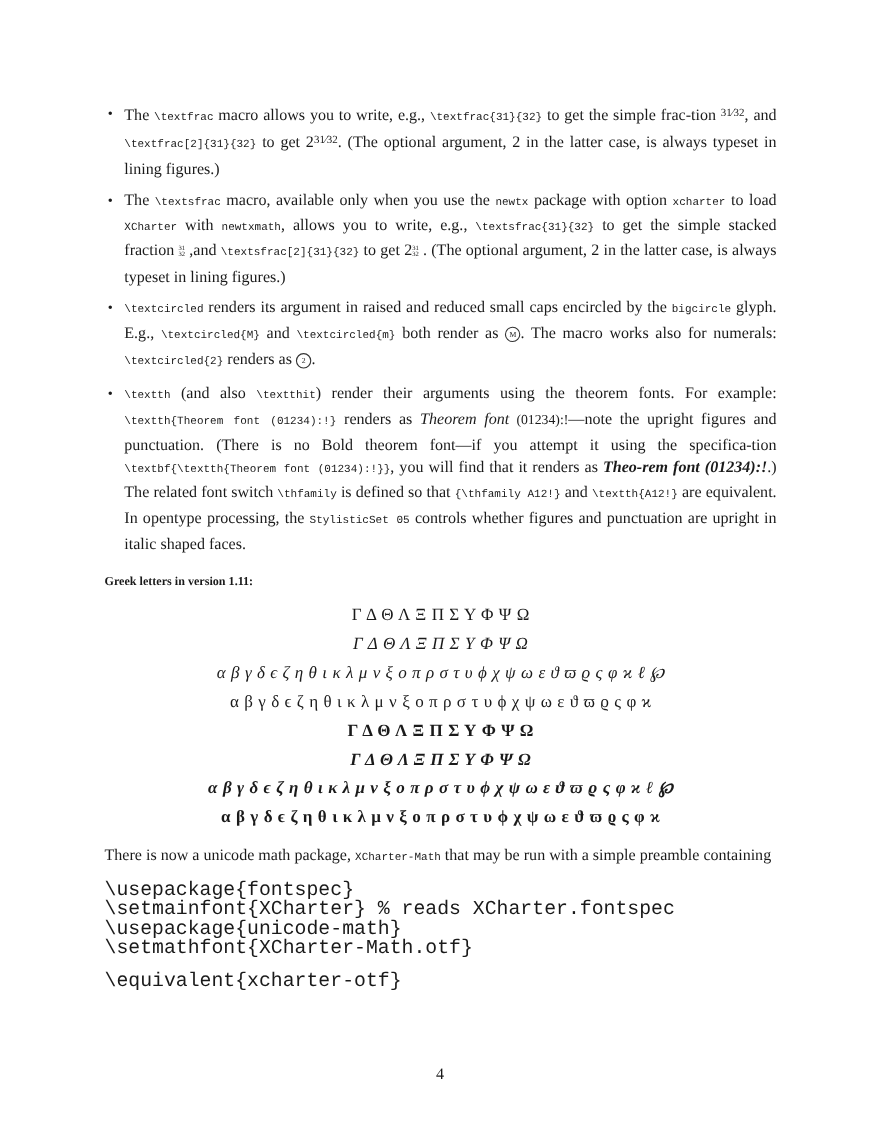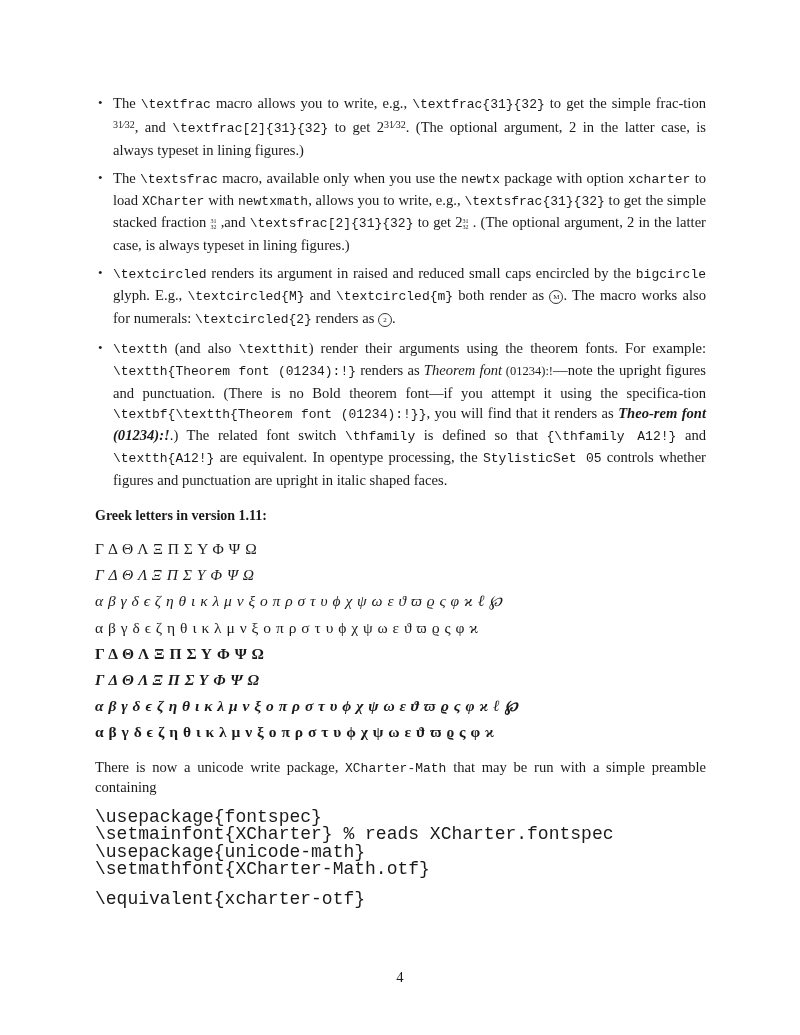--- a/index.html
+++ b/index.html
@@ -1,30 +1,30 @@
 <!DOCTYPE html>
 <html><head>
   <meta charset="utf-8">
   <style>
     html, body { margin: 0; padding: 0; background: #ffffff; }
     body { width: 800px; height: 1035px; position: relative; overflow: hidden;
       font-family: "Liberation Serif", "DejaVu Serif", serif; color: #1a1a1a; font-size: 14.6px; }
-    .tt { font-family: "Liberation Mono", "DejaVu Sans Mono", monospace; font-size: 13px; }
+    .tt { font-family: "Liberation Mono", "DejaVu Sans Mono", monospace; font-size: 10px; }
     .page { position: absolute; left: 95px; top: 93px; width: 611px; }
     ul.bullets { list-style: none; margin: 0; padding: 0; }
     ul.bullets li { position: relative; padding-left: 18px; line-height: 20.3px; text-align: justify; margin-bottom: 8px; }
     ul.bullets li::before { content: "\2022"; position: absolute; left: 3px; top: 0; font-size: 13px; }
     .it { font-style: italic; }
     .bi { font-style: italic; font-weight: bold; }
     .osf { font-variant: small-caps; font-size: 12.5px; }
     .stack { display: inline-block; vertical-align: middle; font-size: 6px; line-height: 6px; text-align: center; }
     .stack span { display: block; }
     .sup { font-size: 10px; vertical-align: 4px; }
-    h3.greek-title { font-size: 14px; font-weight: bold; margin: 18px 0 12px 0; font-family: Liberation Serif, serif; }
-    .greek-row { line-height: 26.2px; font-size: 15.5px; word-spacing: 1px; }
+    h3.greek-title { font-size: 11px; font-weight: bold; margin: 18px 0 12px 0; font-family: Liberation Serif, serif; }
+    .greek-row { text-align: center; line-height: 26.2px; font-size: 15.5px; word-spacing: 1px; }
     .greek-row.it { font-style: italic; }
     .greek-row.b { font-weight: bold; }
     .greek-row.bi { font-weight: bold; font-style: italic; }
     h2.section { font-size: 21px; font-weight: bold; margin: 28px 0 0 0; }
     h2.section .num { font-size: 15.5px; display: inline-block; width: 27px; }
     h3.sub { font-size: 17px; font-weight: bold; margin: 18px 0 0 0; }
     p.para { margin: 12px 0 0 0; line-height: 19px; text-align: justify; }
     pre.code { margin: 12px 0 0 0; line-height: 17.6px; font-size: 18px; white-space: pre; }
     .pagenum { position: absolute; top: 969px; left: 0; width: 800px; text-align: center; font-size: 14.6px; }
     span.circ { display: inline-block; width: 12px; height: 12px; border: 1px solid #333; border-radius: 50%;
@@ -52,21 +52,21 @@
     <div class="greek-row it">α β γ δ ϵ ζ η θ ι κ λ μ ν ξ ο π ρ σ τ υ ϕ χ ψ ω ε ϑ ϖ ϱ ς φ ϰ ℓ ℘</div>
     <div class="greek-row">α β γ δ ϵ ζ η θ ι κ λ μ ν ξ ο π ρ σ τ υ ϕ χ ψ ω ε ϑ ϖ ϱ ς φ ϰ</div>
     <div class="greek-row b">Γ Δ Θ Λ Ξ Π Σ Υ Φ Ψ Ω</div>
     <div class="greek-row bi">Γ Δ Θ Λ Ξ Π Σ Υ Φ Ψ Ω</div>
     <div class="greek-row bi">α β γ δ ϵ ζ η θ ι κ λ μ ν ξ ο π ρ σ τ υ ϕ χ ψ ω ε ϑ ϖ ϱ ς φ ϰ ℓ ℘</div>
     <div class="greek-row b">α β γ δ ϵ ζ η θ ι κ λ μ ν ξ ο π ρ σ τ υ ϕ χ ψ ω ε ϑ ϖ ϱ ς φ ϰ</div>
   </div>
 
 
 
-  <p class="para"><span>There is now a unicode write package, </span><span class="tt">XCharter-Math</span><span> that may be run with a simple preamble containing</span></p>
+  <p class="para"><span>There is now a unicode math package, </span><span class="tt">XCharter-Math</span><span> that may be run with a simple preamble containing</span></p>
 
   <pre class="code tt">\usepackage{fontspec}
 \setmainfont{XCharter} % reads XCharter.fontspec
 \usepackage{unicode-math}
 \setmathfont{XCharter-Math.otf}</pre>
 
 
   <pre class="code tt">\equivalent{xcharter-otf}</pre>
 </div>
 

